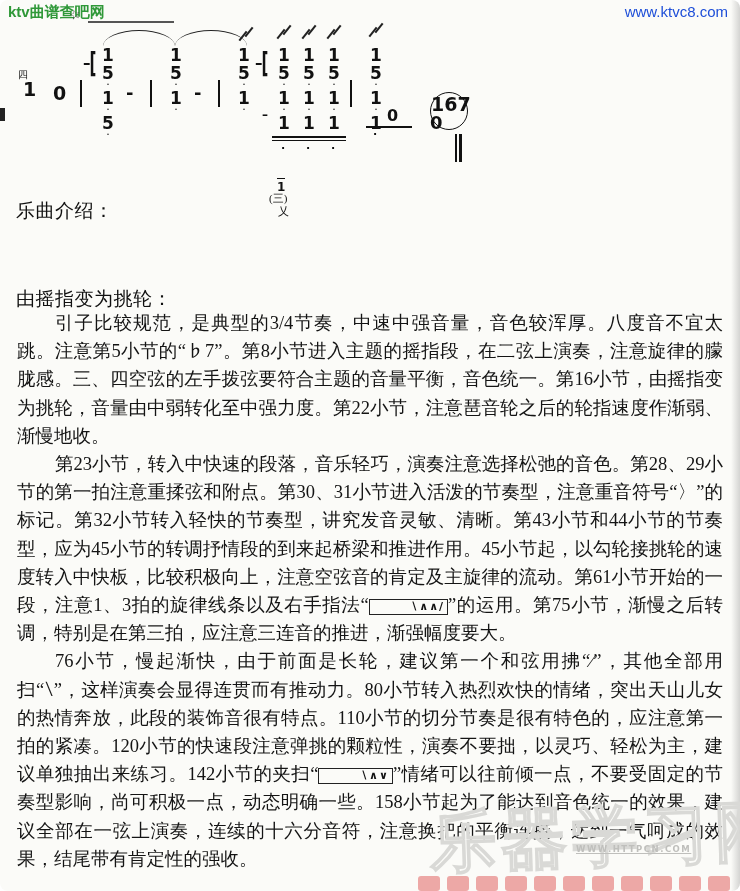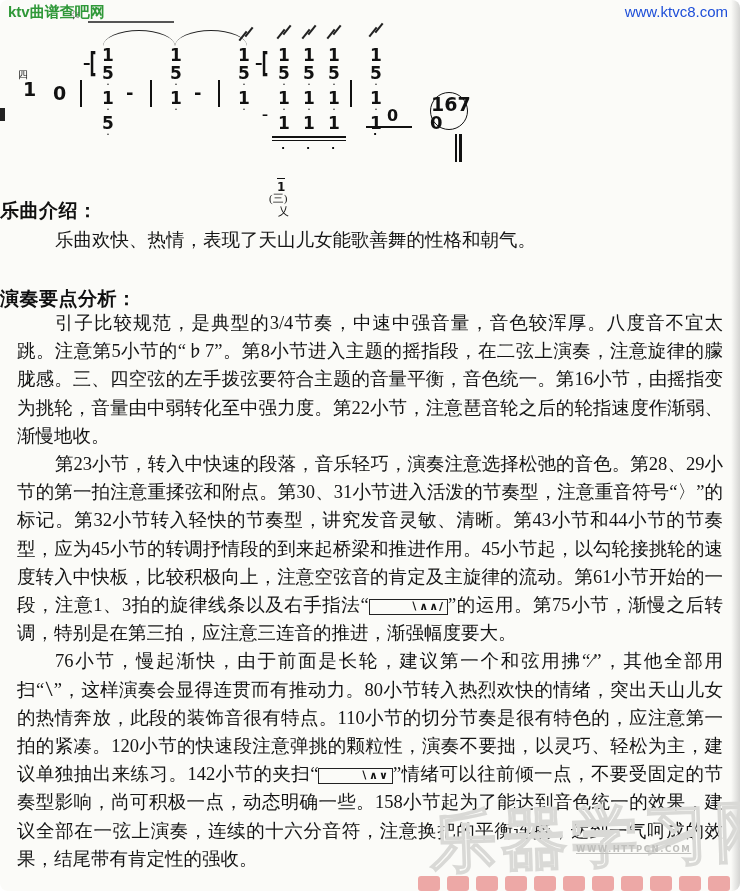--- a/index.html
+++ b/index.html
@@ -31,21 +31,21 @@
   .smalltxt{position:absolute;font:10px "Liberation Serif",serif;color:#111;}
   .pg-circle{position:absolute;left:430px;top:64px;width:36px;height:36px;border:1.7px solid #111;
         border-radius:50%;text-align:center;line-height:36px;font:bold 19px "DejaVu Sans",sans-serif;color:#111;}
   .final-bar{position:absolute;left:455px;top:106px;display:flex;gap:2px;}
   .final-bar i{display:block;height:28px;background:#111;}
   .sub-note{position:absolute;left:277px;top:150px;font:bold 12px "DejaVu Sans",sans-serif;
         border-top:1.4px solid #111;padding-top:1px;color:#111;}
   .sub-label{position:absolute;left:269px;top:163px;font:11px "Liberation Serif",serif;color:#111;}
   .sub-mark{position:absolute;left:278px;top:176px;font:11px "Liberation Serif",serif;color:#111;}
   
-  .heading{position:absolute;left:0;font-weight:bold;font-size:19px;letter-spacing:.5px;color:#101010;}
+  .heading{position:absolute;left:16px;font-weight:normal;font-size:19px;letter-spacing:.5px;color:#101010;}
   .textblock{position:absolute;left:17px;width:706px;}
   .para{margin:0;font-size:18.5px;line-height:28.2px;text-align:justify;text-indent:2.05em;color:#141414;}
   .sym-box{display:inline-block;border:1.5px solid #222;font:bold 11px "DejaVu Sans",sans-serif;
         padding:0 3px;line-height:14px;letter-spacing:1px;vertical-align:1px;color:#111;}
   
   .wm-bubble{position:absolute;left:430px;top:792px;font:bold 66px "Liberation Sans",sans-serif;
         letter-spacing:5px;color:rgba(255,255,255,0);-webkit-text-stroke:1.5px #d9d9d6;
         transform:rotate(-2deg);white-space:nowrap;}
   .wm-url{position:absolute;left:576px;top:844px;font:bold 8.5px "DejaVu Sans",sans-serif;
         color:#bfbfbc;letter-spacing:1.5px;text-decoration:underline;}
@@ -167,25 +167,22 @@
 
     <div class="pg-circle">167</div>
     <span class="bignote" style="left:430px;top:84px;font-size:18px;">0</span>
     <div class="final-bar">
         <i style="width:2px;"></i>
         <i style="width:3px;"></i>
       </div>
   </div>
 
   <div class="heading" style="top:198px;">乐曲介绍：</div>
-  <div class="textblock" style="top:226px;">
-    <p class="para">乐曲欢快、热情，表现了天山儿女能歌善舞的性格和朝气。</p>
-  </div>
-
-  <div class="heading" style="top:286px;">演奏要点分析：</div>
+
+  <div class="heading" style="top:286px;">由摇指变为挑轮：</div>
   <div class="textblock" style="top:309px;">
     <p class="para">引子比较规范，是典型的3/4节奏，中速中强音量，音色较浑厚。八度音不宜太跳。注意第5小节的“♭7”。第8小节进入主题的摇指段，在二弦上演奏，注意旋律的朦胧感。三、四空弦的左手拨弦要符合主题的音量平衡，音色统一。第16小节，由摇指变为挑轮，音量由中弱转化至中强力度。第22小节，注意琶音轮之后的轮指速度作渐弱、渐慢地收。</p>
     <p class="para">第23小节，转入中快速的段落，音乐轻巧，演奏注意选择松弛的音色。第28、29小节的第一拍注意重揉弦和附点。第30、31小节进入活泼的节奏型，注意重音符号“〉”的标记。第32小节转入轻快的节奏型，讲究发音灵敏、清晰。第43小节和44小节的节奏型，应为45小节的转调抒情段的到来起桥梁和推进作用。45小节起，以勾轮接挑轮的速度转入中快板，比较积极向上，注意空弦音的肯定及主旋律的流动。第61小节开始的一段，注意1、3拍的旋律线条以及右手指法“<span class="sym-box">∖∧∧∕</span>”的运用。第75小节，渐慢之后转调，特别是在第三拍，应注意三连音的推进，渐强幅度要大。</p>
     <p class="para">76小节，慢起渐快，由于前面是长轮，建议第一个和弦用拂“∕”，其他全部用扫“∖”，这样演奏会显得连贯而有推动力。80小节转入热烈欢快的情绪，突出天山儿女的热情奔放，此段的装饰音很有特点。110小节的切分节奏是很有特色的，应注意第一拍的紧凑。120小节的快速段注意弹挑的颗粒性，演奏不要拙，以灵巧、轻松为主，建议单独抽出来练习。142小节的夹扫“<span class="sym-box">∖∧∨</span>”情绪可以往前倾一点，不要受固定的节奏型影响，尚可积极一点，动态明确一些。158小节起为了能达到音色统一的效果，建议全部在一弦上演奏，连续的十六分音符，注意换把的平衡连接，达到一气呵成的效果，结尾带有肯定性的强收。</p>
   </div>
 
   <div class="wm-bubble">乐器学习网</div>
   <div class="wm-url">WWW.HTTPCN.COM</div>
   <div class="wm-red">
     <i></i>

